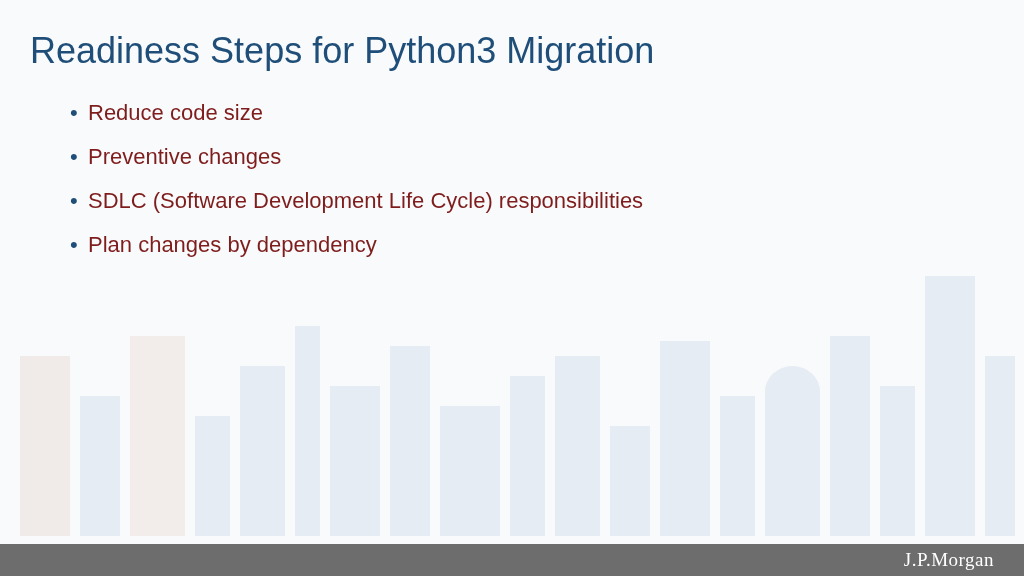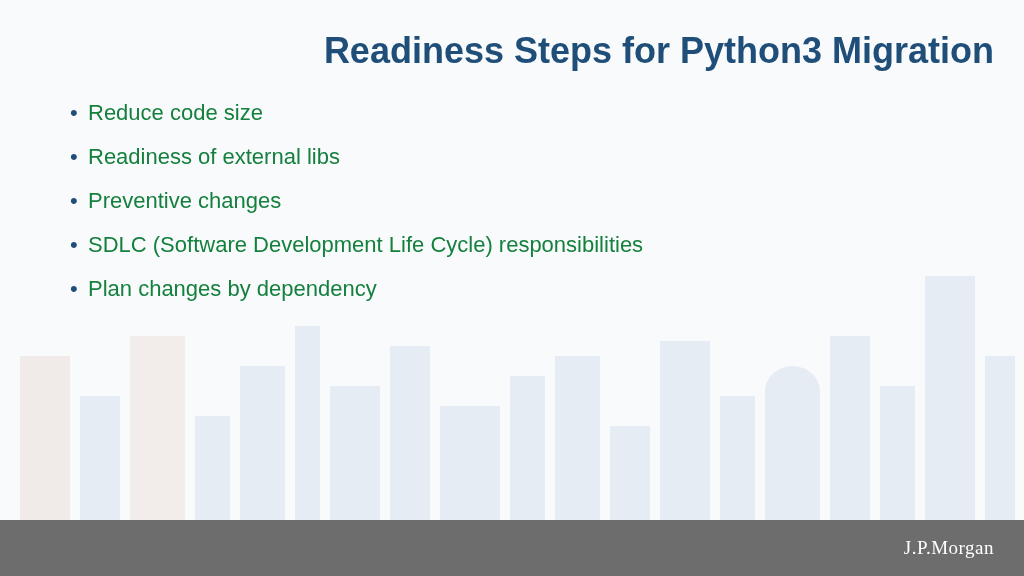--- a/index.html
+++ b/index.html
@@ -49,47 +49,46 @@
     .b18 { left: 925px; width: 50px; height: 260px; }
     .b19 { left: 985px; width: 30px; height: 180px; }
     .content {
       position: relative;
       z-index: 1;
       padding: 30px 30px 0 30px;
     }
     .title {
       font-size: 36px;
       color: #1f4e79;
-      font-weight: 700;
+      font-weight: 400;
       margin-bottom: 28px;
-      text-align: right;
     }
     .bullets {
       list-style: none;
       padding-left: 40px;
     }
     .bullets li {
       font-size: 22px;
-      color: #15803d;
+      color: #7f1d1d;
       margin-bottom: 18px;
       position: relative;
       padding-left: 18px;
     }
     .bullets li::before {
       content: "•";
       position: absolute;
       left: 0;
       color: #1f4e79;
     }
     .footer-bar {
       position: absolute;
       bottom: 0;
       left: 0;
       width: 100%;
-      height: 56px;
+      height: 32px;
       background: #6d6d6d;
       display: flex;
       align-items: center;
       justify-content: flex-end;
       padding-right: 30px;
       z-index: 2;
     }
     .logo {
       color: #ffffff;
       font-family: Georgia, 'Times New Roman', serif;
@@ -119,21 +118,20 @@
   <div class="building b16"></div>
   <div class="building b17"></div>
   <div class="building b18"></div>
   <div class="building b19"></div>
 </div>
 
 <div class="content">
   <h1 class="title">Readiness Steps for Python3 Migration</h1>
   <ul class="bullets">
     <li>Reduce code size</li>
-    <li>Readiness of external libs</li>
     <li>Preventive changes</li>
     <li>SDLC (Software Development Life Cycle) responsibilities</li>
     <li>Plan changes by dependency</li>
   </ul>
 </div>
 
 <div class="footer-bar">
   <span class="logo">J.P.Morgan</span>
 </div>
 

